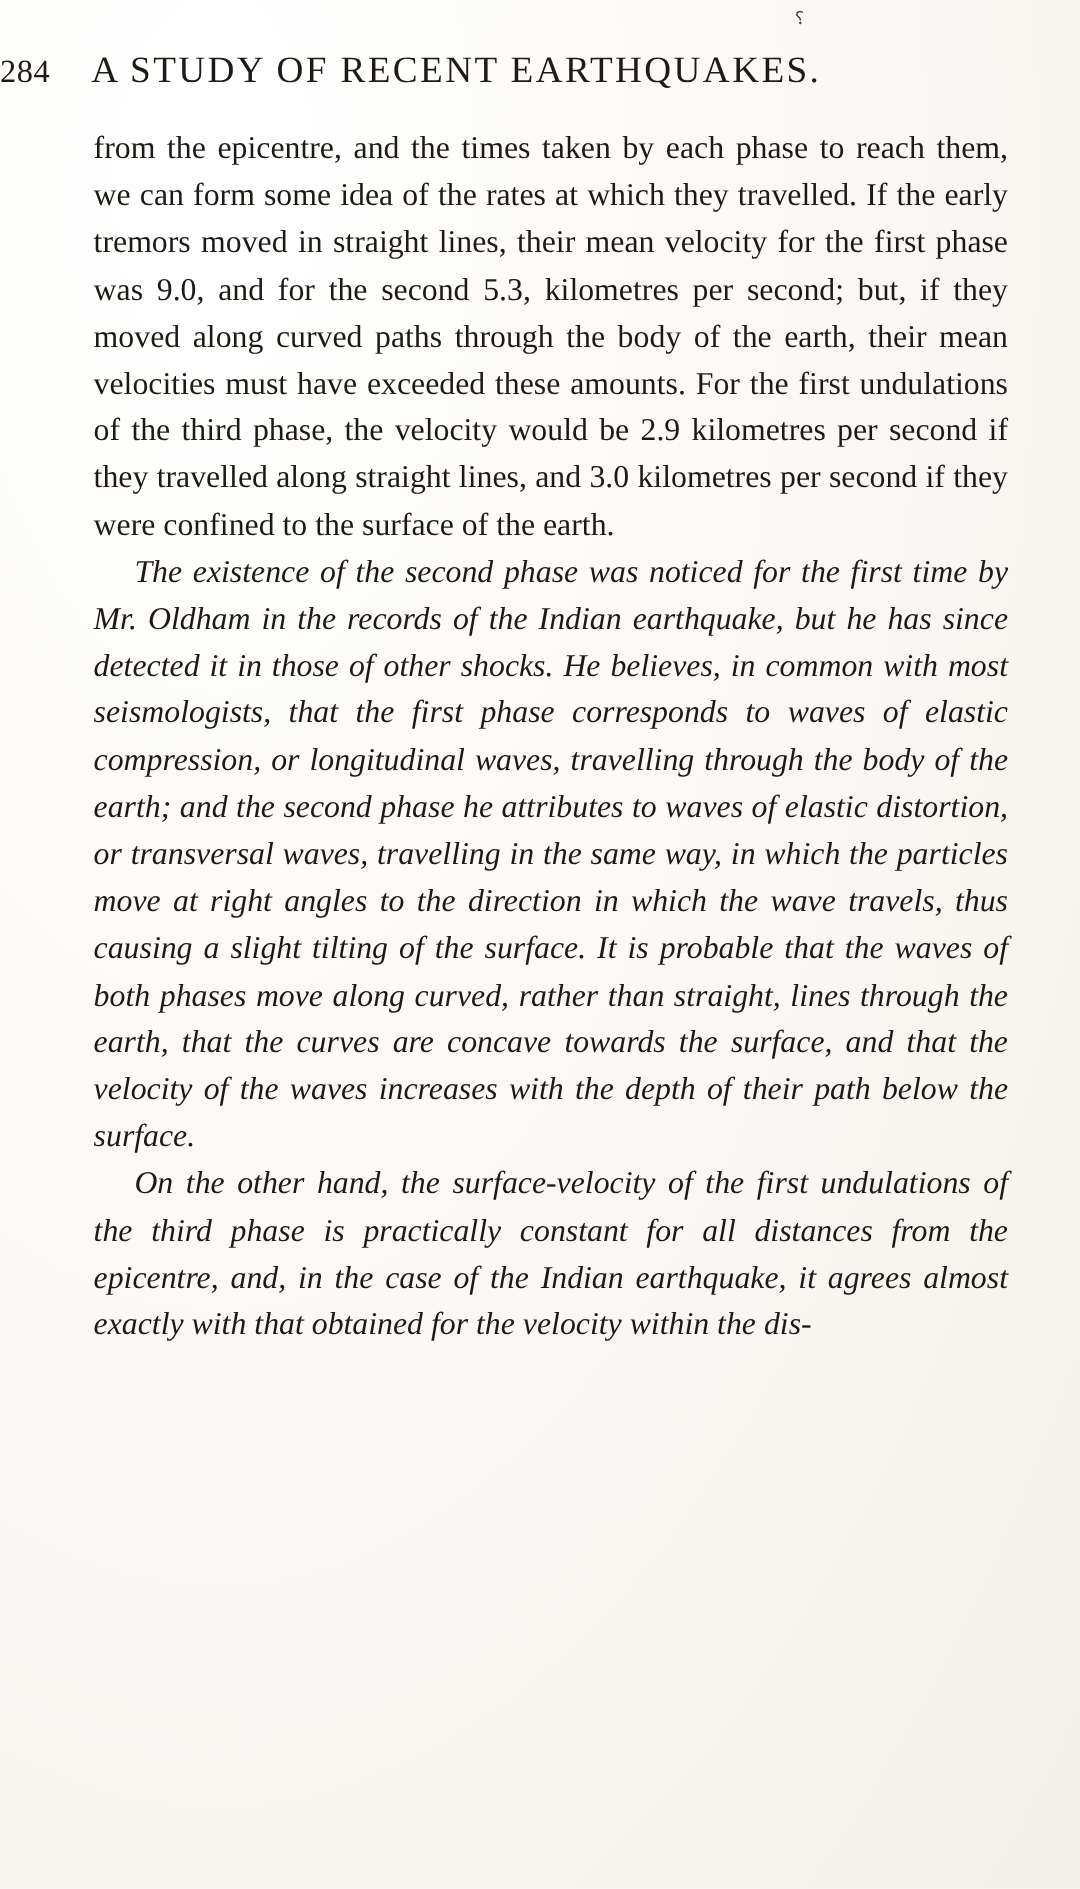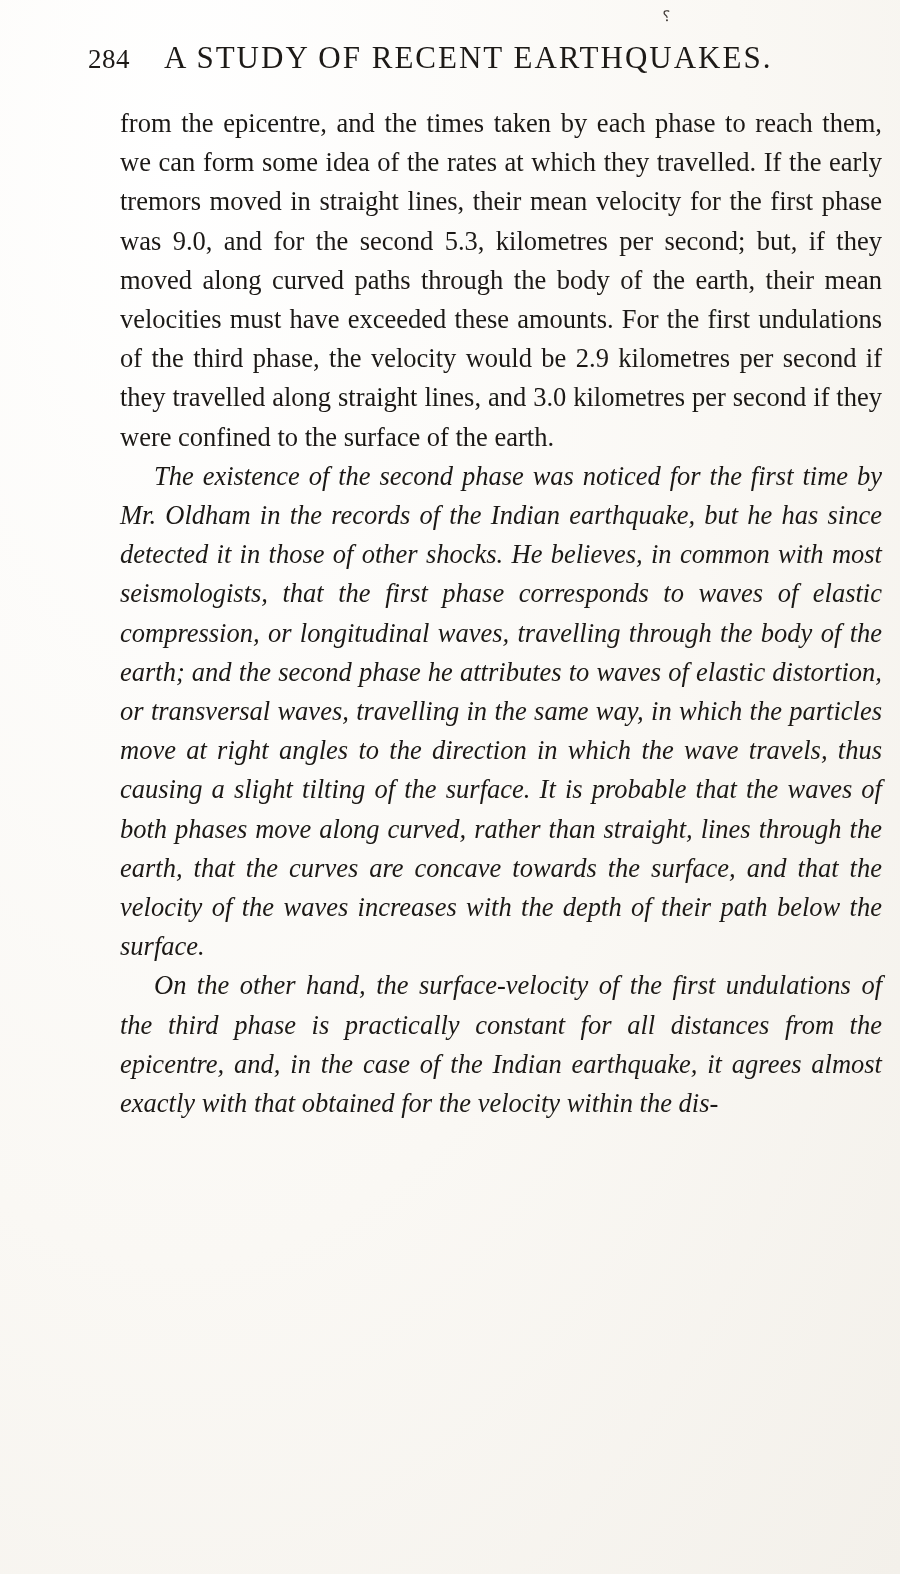--- a/index.html
+++ b/index.html
@@ -34,21 +34,20 @@
     line-height: 9px;
     font-family: "Liberation Serif", serif;
   }
   .header {
     position: absolute;
     top: 40px;
     left: 0;
     width: 792px;
     display: flex;
     align-items: baseline;
-    padding-left: 88px;
     box-sizing: border-box;
   }
   .folio {
     font-size: 27px;
     letter-spacing: 0.5px;
     color: #211e1b;
     font-family: "Liberation Serif", serif;
   }
   .running-head {
     margin-left: 34px;
@@ -56,21 +55,20 @@
     letter-spacing: 2.0px;
     color: #211e1b;
     font-family: Liberation Serif, serif;
     white-space: nowrap;
   }
   .body-text {
     position: absolute;
     top: 104px;
     left: 78px;
     width: 762px;
-    margin-left: 42px;
   }
   p.para {
     margin: 0;
     font-size: 26.5px;
     line-height: 39.2px;
     text-align: justify;
     text-justify: inter-word;
     color: #201d1a;
     -webkit-font-smoothing: none;
   }

